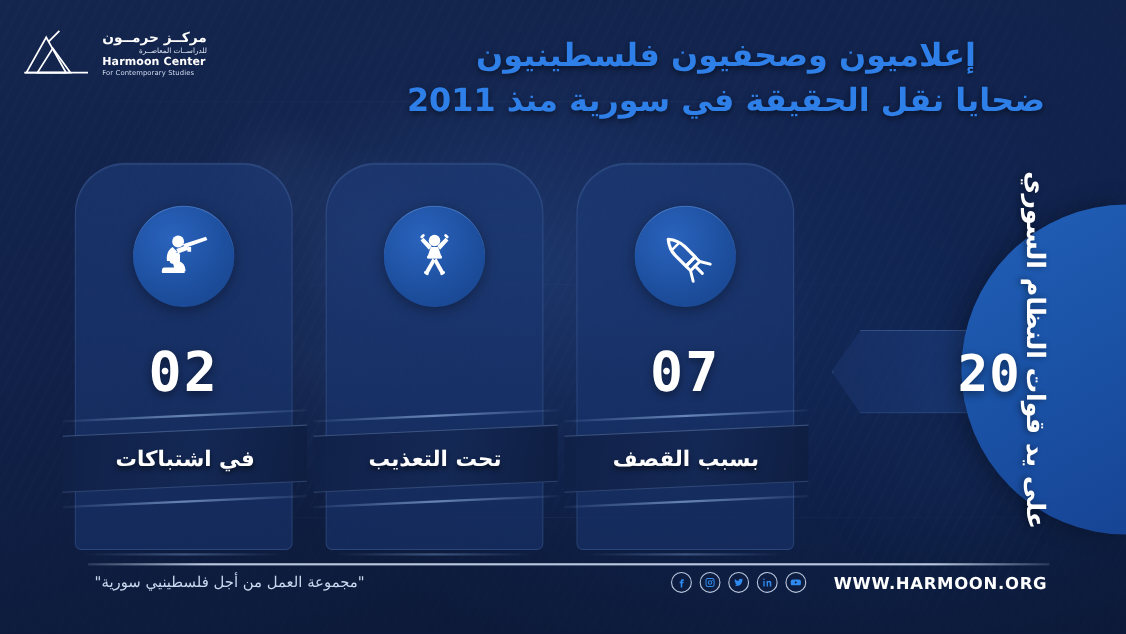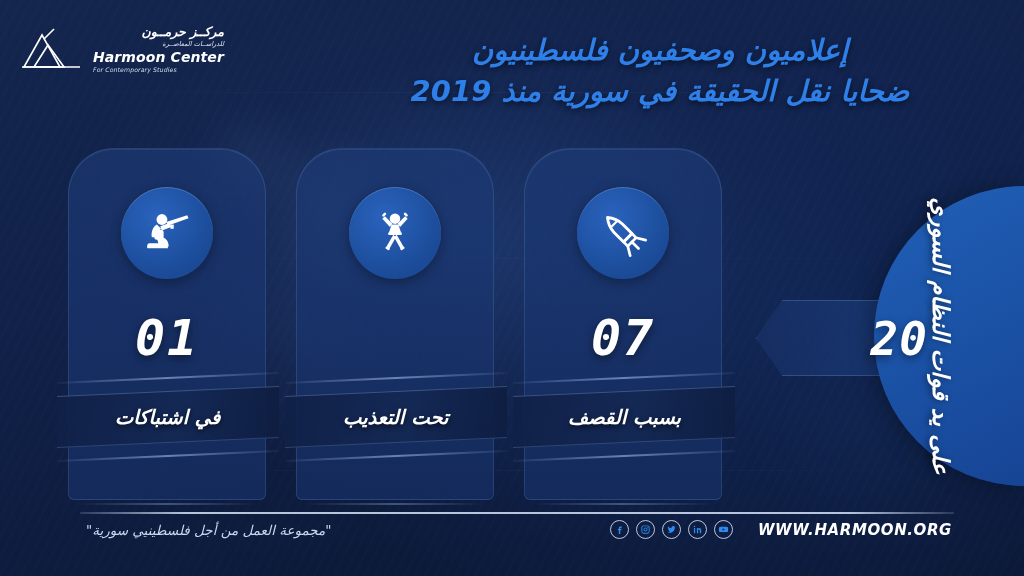--- a/index.html
+++ b/index.html
@@ -14,21 +14,20 @@
 
   .stage {
     position: relative;
     width: 1024px;
     height: 576px;
     overflow: hidden;
     background:
       radial-gradient(ellipse 520px 330px at 46% 42%, rgba(38,70,132,.55) 0%, rgba(24,45,92,.22) 55%, rgba(13,27,60,0) 78%),
       radial-gradient(ellipse 760px 520px at 78% 55%, rgba(20,48,108,.45) 0%, rgba(13,28,62,0) 70%),
       linear-gradient(165deg, #14264e 0%, #112149 38%, #0d1b3c 72%, #0b1733 100%);
-    font-style: italic;
   }
 
   
   .bg-texture {
     position: absolute; inset: 0;
     opacity: .55;
     background:
       radial-gradient(circle 120px at 330px 210px, rgba(96,130,190,.20), rgba(0,0,0,0) 70%),
       radial-gradient(circle 180px at 300px 330px, rgba(70,104,166,.16), rgba(0,0,0,0) 72%),
       radial-gradient(circle 90px  at 250px 160px, rgba(110,146,205,.14), rgba(0,0,0,0) 70%),
@@ -48,21 +47,21 @@
 
   
   .logo {
     position: absolute; left: 20px; top: 24px;
     display: flex; align-items: center; gap: 9px;
   }
   .logo-mark { width: 64px; height: 48px; flex: none; }
   .logo-text { display: flex; flex-direction: column; gap: 1px; }
   .logo-ar      { font-size: 12.5px; color: #ffffff; letter-spacing: .5px; direction: rtl; font-weight: 700; }
   .logo-ar-sub  { font-size: 6.6px;  color: #dfe7f5; letter-spacing: .3px; direction: rtl; }
-  .logo-en      { font-size: 14px;  color: #ffffff; font-weight: 700; letter-spacing: .1px; }
+  .logo-en      { font-size: 10px;  color: #ffffff; font-weight: 700; letter-spacing: .1px; }
   .logo-en-sub  { font-size: 6.2px;  color: #cfdcf0; letter-spacing: .1px; }
 
   .title {
     position: absolute; right: 24px; top: 30px;
     text-align: center; direction: rtl;
     width: 680px;
   }
   .title-line {
     font-size: 29px; font-weight: 700; line-height: 1.42;
     color: #2f7fe8;
@@ -216,40 +215,40 @@
     <div class="logo-text">
       <div class="logo-ar">مركــز حرمــون</div>
       <div class="logo-ar-sub">للدراســات المعاصــرة</div>
       <div class="logo-en">Harmoon Center</div>
       <div class="logo-en-sub">For Contemporary Studies</div>
     </div>
   </div>
 
   <div class="title">
     <div class="title-line">إعلاميون وصحفيون فلسطينيون</div>
-    <div class="title-line">ضحايا نقل الحقيقة في سورية منذ 2019</div>
+    <div class="title-line">ضحايا نقل الحقيقة في سورية منذ 2011</div>
   </div>
 
   <div class="cards">
 
     <div class="card c1">
       <div class="icon-circle">
         <svg viewBox="0 0 64 64">
           <circle cx="26" cy="16" r="6.4" fill="#fff"></circle>
           <path d="M31 19 L56 11 L57.5 14.5 L33.5 23 Z" fill="#fff"></path>
           <path d="M36 22 L40 22 L40 27 L36 27 Z" fill="#fff"></path>
           <path d="M20 22 C15 25 13 31 14 37 L20 37 C20 32 21.5 29 25 27 Z" fill="#fff"></path>
           <path d="M24 24 L35 20 L37 25 L26 29 Z" fill="#fff"></path>
           <rect x="17" y="28" width="11" height="12" rx="3" fill="#fff"></rect>
           <path d="M26 37 C31 38 34 42 34 48 L28 48 C28 44 26.5 42 24 41 Z" fill="#fff"></path>
           <path d="M14 44 L33 44 L33 50 L9 50 C8 50 8 44 11 44 Z" fill="#fff"></path>
           <path d="M20 38 L27 38 L30 49 L23 49 Z" fill="#fff"></path>
         </svg>
       </div>
-      <div class="card-number">01</div>
+      <div class="card-number">02</div>
       <div class="band-accent top"></div>
       <div class="label-band">
         <span>في اشتباكات</span>
       </div>
       <div class="band-accent bot"></div>
       <div class="card-foot"></div>
     </div>
 
     <div class="card c2">
       <div class="icon-circle">

